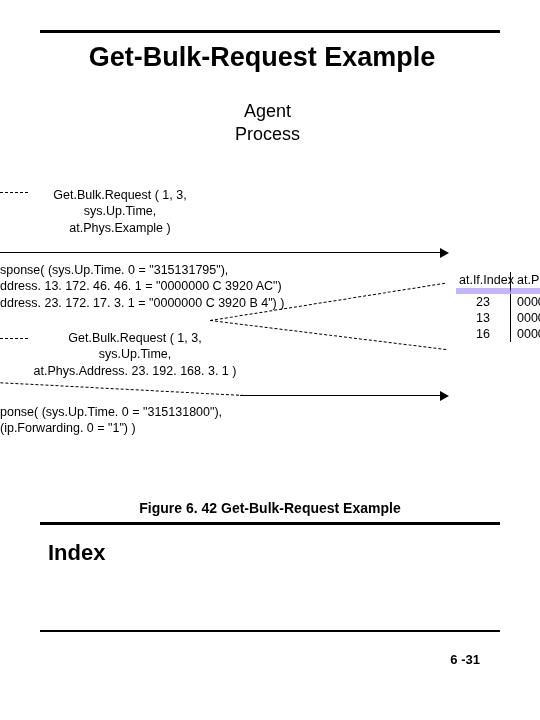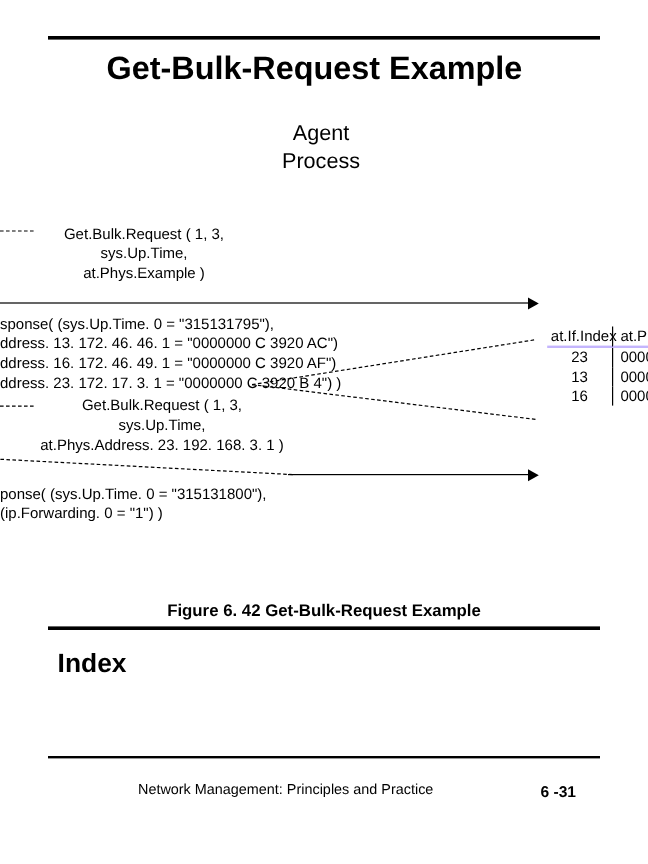--- a/index.html
+++ b/index.html
@@ -151,21 +151,21 @@
     }
     .table {
       position: absolute;
       top: 272px;
       left: 456px;
       font-size: 12.5px;
     }
     .table-row { display: flex; }
     .col1 { width: 55px; text-align: center; border-right: 1px solid #000; padding: 1px 3px; }
     .col2 { padding: 1px 0 1px 6px; }
-    .thead .col1, .thead .col2 { border-bottom: 2px solid #c4b5fd; }
+    .thead .col1, .thead .col2 { border-bottom: 6px solid #c4b5fd; }
     .figcap {
       position: absolute;
       top: 500px;
       left: 0;
       right: 0;
       text-align: center;
       font-size: 14px;
       font-weight: bold;
     }
     .hr-mid {
@@ -224,21 +224,20 @@
   <div>sys.Up.Time,</div>
   <div>at.Phys.Example )</div>
 </div>
 
 <div class="arrow1-line"></div>
 <div class="arrow1-head"></div>
 
 <div class="resp1">
   <div>sponse( (sys.Up.Time. 0 = "315131795"),</div>
   <div>ddress. 13. 172. 46. 46. 1 = "0000000 C 3920 AC")</div>
-  <div>ddress. 16. 172. 46. 49. 1 = "0000000 C 3920 AF")</div>
   <div>ddress. 23. 172. 17. 3. 1 = "0000000 C 3920 B 4") )</div>
 </div>
 
 <div class="dash1a"></div>
 <div class="dash1b"></div>
 
 <div class="dash-left2"></div>
 
 <div class="req2">
   <div>Get.Bulk.Request ( 1, 3,</div>
@@ -273,15 +272,14 @@
     <div class="col2">0000000</div>
   </div>
 </div>
 
 <div class="figcap">Figure 6. 42 Get-Bulk-Request Example</div>
 <div class="hr-mid"></div>
 <div class="notes">Index</div>
 <div class="hr-bot"></div>
 
 <div class="footer-left">
-  <div>Network Management: Principles and Practice</div>
 </div>
 <div class="footer-right">6 -31</div>
 
 </body></html>

